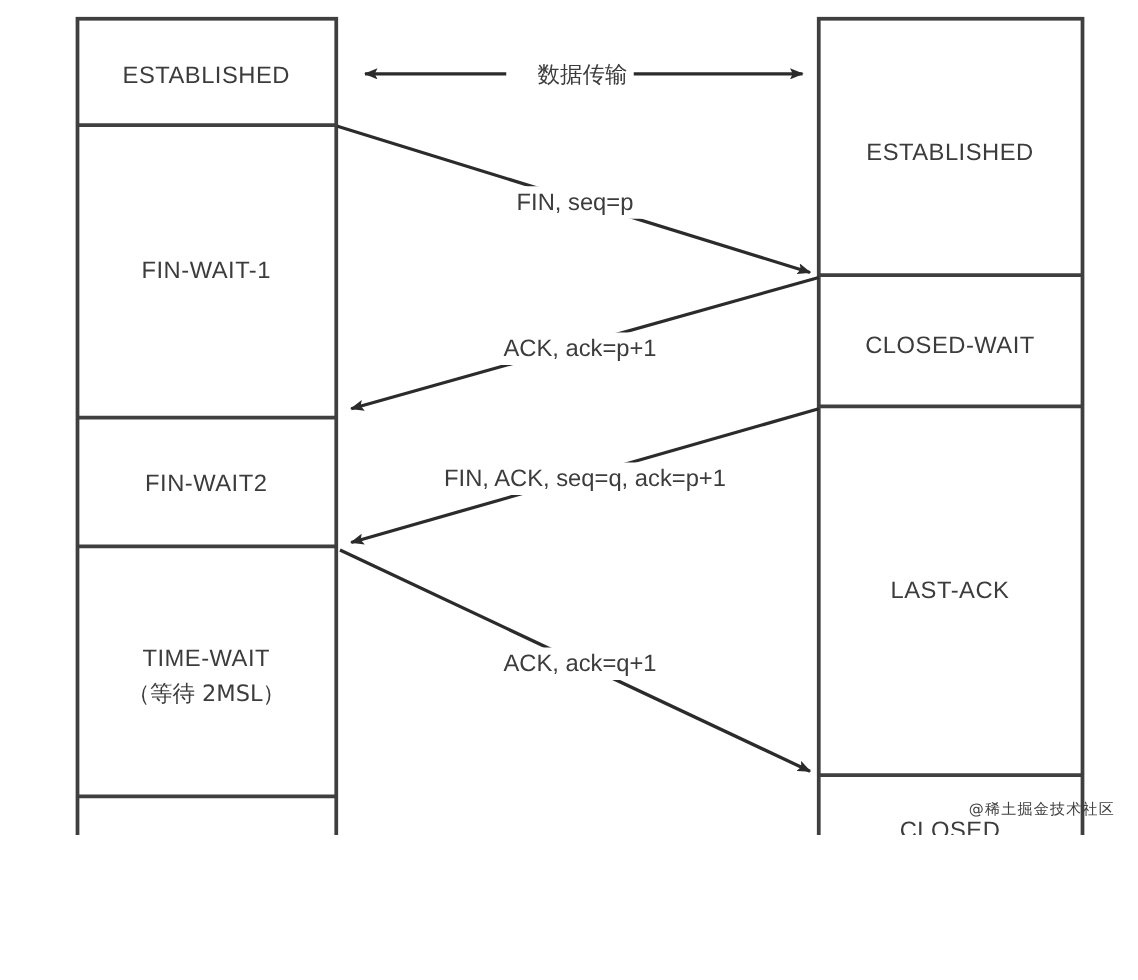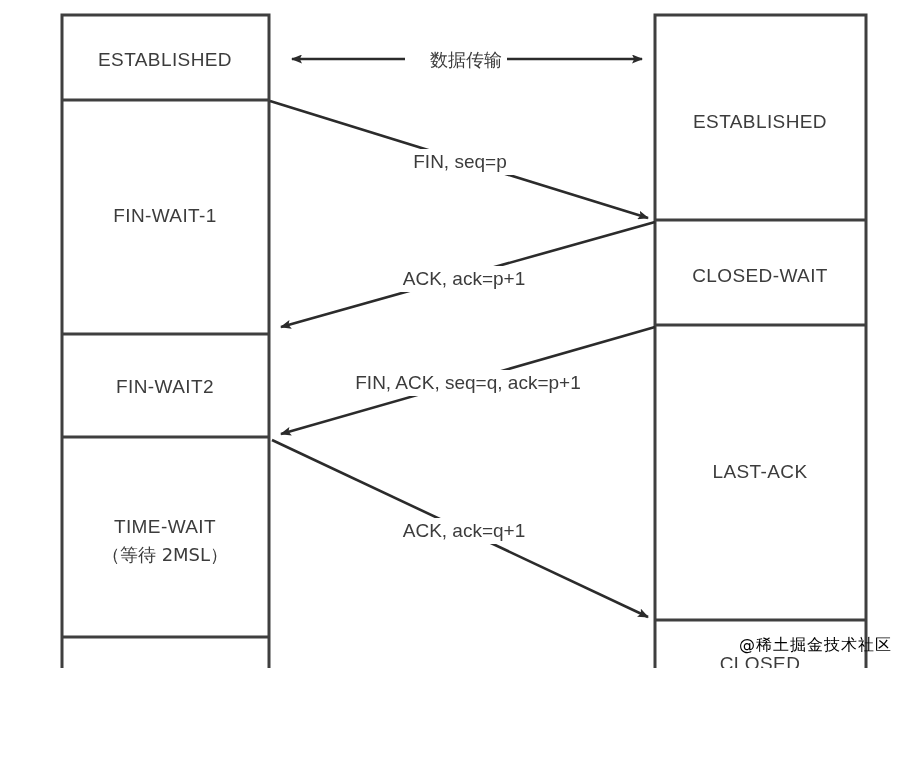--- a/index.html
+++ b/index.html
@@ -59,22 +59,22 @@
   .arrow-line {
     stroke: #2b2b2b;
     stroke-width: 2.6;
     fill: none;
   }
   .watermark {
     position: absolute;
     right: 18px;
     bottom: 12px;
     font-family: "DejaVu Sans", "Liberation Sans", sans-serif;
-    font-size: 16px;
-    color: #000000;
+    font-size: 12px;
+    color: #404040;
     letter-spacing: 1px;
     user-select: none;
   }
 </style>
 </head>
 <body>
 
 <div id="canvas">
 
   <svg id="diagram" viewBox="0 0 910 784">

